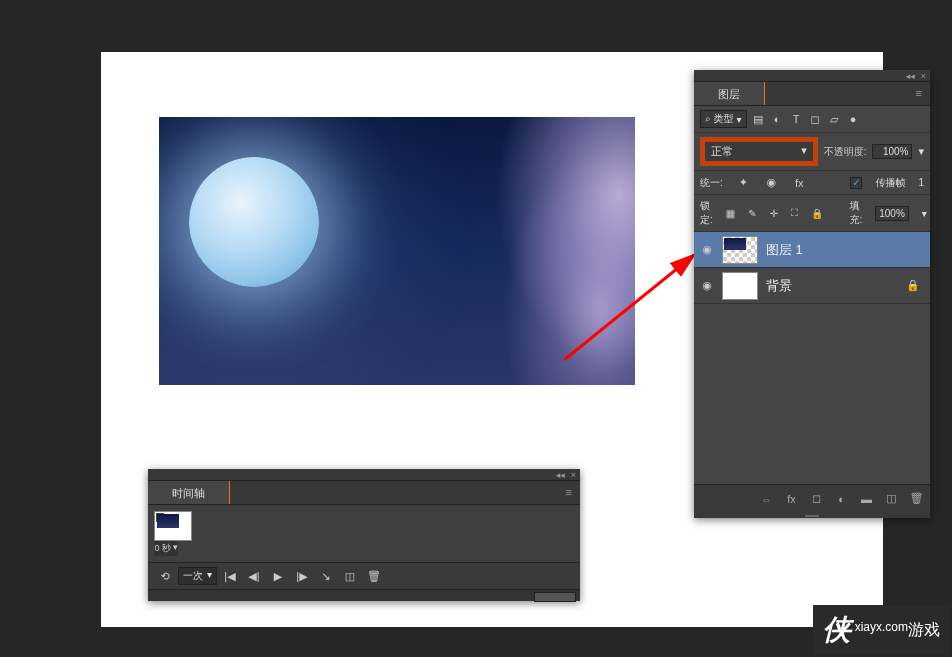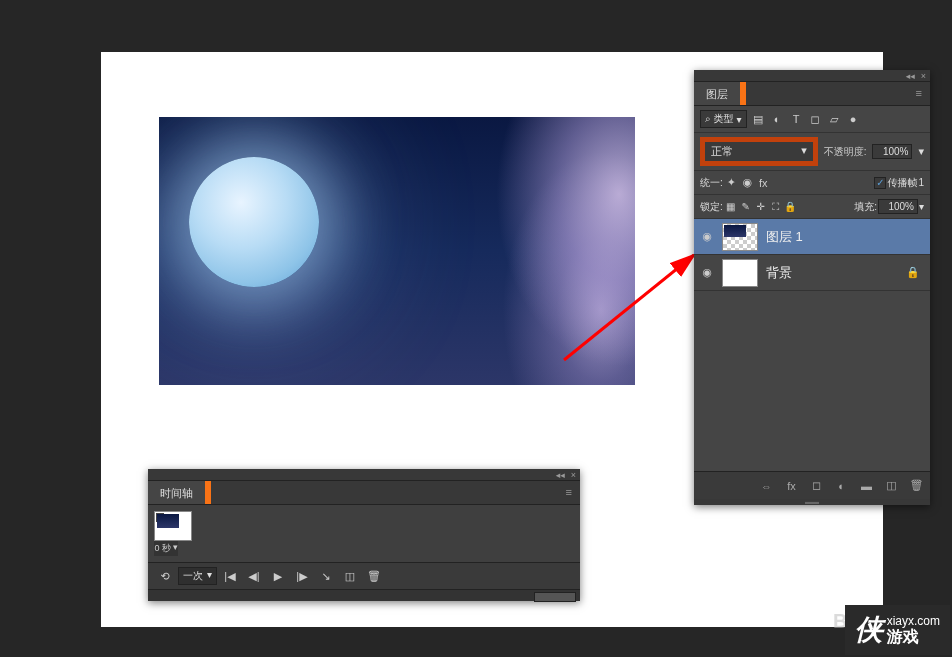--- a/index.html
+++ b/index.html
@@ -16,30 +16,30 @@
   background: radial-gradient(ellipse at 80% 30%, rgba(220,200,240,0.8) 0%, rgba(180,160,220,0.5) 30%, transparent 60%),
               radial-gradient(ellipse at 70% 70%, rgba(210,190,235,0.7) 0%, rgba(170,150,210,0.4) 25%, transparent 55%); }
 
 .arrow { position: absolute; left: 554px; top: 250px; width: 150px; height: 120px; pointer-events: none; }
 
 
 .layers-panel { position: absolute; left: 694px; top: 70px; width: 236px; background: #454545; color: #ddd; font-size: 11px; box-shadow: 0 2px 8px rgba(0,0,0,0.5); }
 .panel-tabs-top { height: 12px; background: #383838; border-bottom: 1px solid #222; display: flex; justify-content: flex-end; align-items: center; padding: 0 4px; gap: 6px; }
 .panel-tabs-top span { font-size: 9px; color: #999; }
 .panel-tab-row { display: flex; background: #383838; border-bottom: 1px solid #222; height: 24px; }
-.panel-tab { padding: 5px 12px; background: #454545; color: #ddd; border-right: 6px solid #f97316; }
+.panel-tab { padding: 5px 24px; background: #454545; color: #ddd; border-right: 1px solid #f97316; }
 .panel-menu { margin-left: auto; padding: 5px 8px; color: #999; cursor: pointer; }
 .filter-row { display: flex; align-items: center; padding: 4px 6px; gap: 4px; border-bottom: 1px solid #333; background: #454545; }
 .filter-dropdown { background: #3a3a3a; border: 1px solid #222; color: #ddd; font-size: 10px; padding: 1px 4px; display: flex; align-items: center; gap: 3px; }
 .fr-icon { width: 15px; height: 15px; display: inline-flex; align-items: center; justify-content: center; color: #ccc; font-size: 11px; cursor: pointer; }
 .blend-row { display: flex; align-items: center; padding: 4px 6px; gap: 6px; border-bottom: 1px solid #333; }
 .blend-dropdown { background: #3a3a3a; border: 5px solid #c2410c; color: #ddd; font-size: 11px; padding: 2px 6px; flex: 1; display: flex; justify-content: space-between; }
 .opacity-label { font-size: 10px; color: #ccc; }
 .pct-input { background: #3a3a3a; border: 1px solid #222; color: #ddd; font-size: 10px; padding: 1px 3px; width: 40px; text-align: right; }
-.unify-row, .lock-row { display: flex; align-items: center; padding: 4px 6px; gap: 1px; border-bottom: 1px solid #333; font-size: 10px; }
+.unify-row, .lock-row { display: flex; align-items: center; padding: 4px 6px; gap: 13px; border-bottom: 1px solid #333; font-size: 10px; }
 .lock-row .fr-icon { width: 14px; font-size: 10px; }
 .chk { width: 12px; height: 12px; background: #3a3a3a; border: 1px solid #222; display: inline-flex; align-items: center; justify-content: center; }
 .chk.checked::after { content: "✓"; color: #5a9dd4; font-size: 10px; }
 
 .layers-list { background: #454545; }
 .layer-item { display: flex; align-items: center; padding: 4px 6px; border-bottom: 1px solid #333; gap: 8px; height: 36px; }
 .layer-item.selected { background: #5a7aa8; }
 .eye { width: 14px; text-align: center; color: #ccc; cursor: pointer; font-size: 11px; }
 .thumb { width: 36px; height: 28px; border: 1px solid #888; background: #fff; position: relative; flex-shrink: 0; }
 .thumb.checker { background: repeating-conic-gradient(#ccc 0% 25%, #fff 0% 50%) 0 0/8px 8px; }
@@ -62,21 +62,21 @@
 .timeline-controls { display: flex; align-items: center; padding: 4px 6px; gap: 2px; border-top: 1px solid #222; background: #3a3a3a; }
 .tc-btn { width: 22px; height: 18px; display: inline-flex; align-items: center; justify-content: center; color: #ccc; cursor: pointer; font-size: 11px; }
 .loop-dd { background: #2f2f2f; border: 1px solid #222; font-size: 10px; padding: 1px 4px; display: flex; gap: 4px; }
 .timeline-scroll { height: 12px; background: #333; border-top: 1px solid #222; position: relative; }
 .timeline-scroll::after { content: ""; position: absolute; right: 4px; top: 2px; width: 40px; height: 8px; background: #555; border: 1px solid #222; }
 
 .watermark { position: absolute; right: 10px; bottom: 10px; color: #b8b8b8; font-size: 11px; text-align: right; opacity: 0.5; }
 .watermark .bd { font-size: 20px; font-weight: bold; letter-spacing: 1px; }
 .game-logo { position: absolute; right: 2px; bottom: 2px; background: #2a2a2a; color: #fff; padding: 6px 10px; font-size: 12px; display: flex; align-items: center; gap: 4px; }
 .game-logo .big { font-size: 28px; font-style: italic; font-weight: bold; }
-.game-logo .col { display: flex; flex-direction: column; line-height: 1.1; justify-content: space-between; }
+.game-logo .col { display: flex; line-height: 1.1; justify-content: space-between; }
 </style>
 </head>
 <body>
 
 <div class="canvas-area">
   <div class="moon-image">
     <div class="moon"></div>
     <div class="blossoms"></div>
   </div>
 </div>
@@ -210,15 +210,15 @@
 </div>
 
 <div class="watermark">
   <div class="bd"><span>Baidu</span> <span>经验</span></div>
   <div>jingyan.baidu.com</div>
 </div>
 <div class="game-logo">
   <span class="big">侠</span>
   <span class="col">
     <span>xiayx.com</span>
-    <span style="font-size:16px;font-weight:bold">游戏</span>
+    <span style="font-size:16px;font-weight:normal">游戏</span>
   </span>
 </div>
 
 </body></html>

